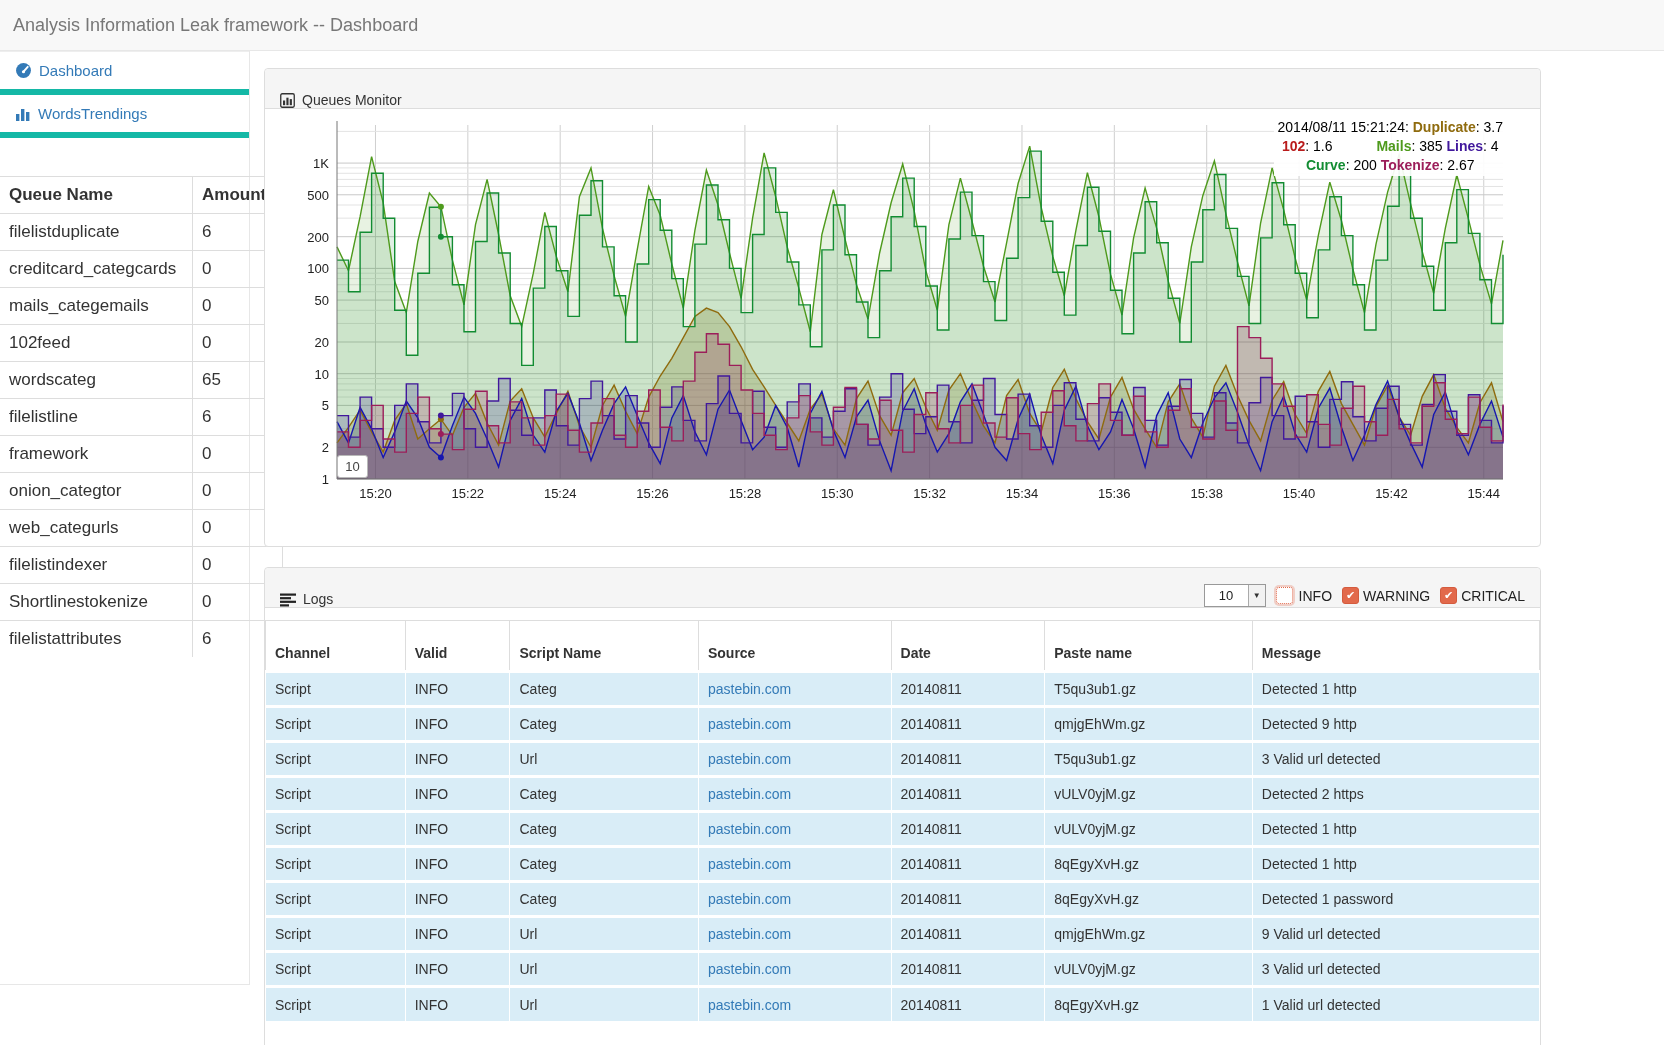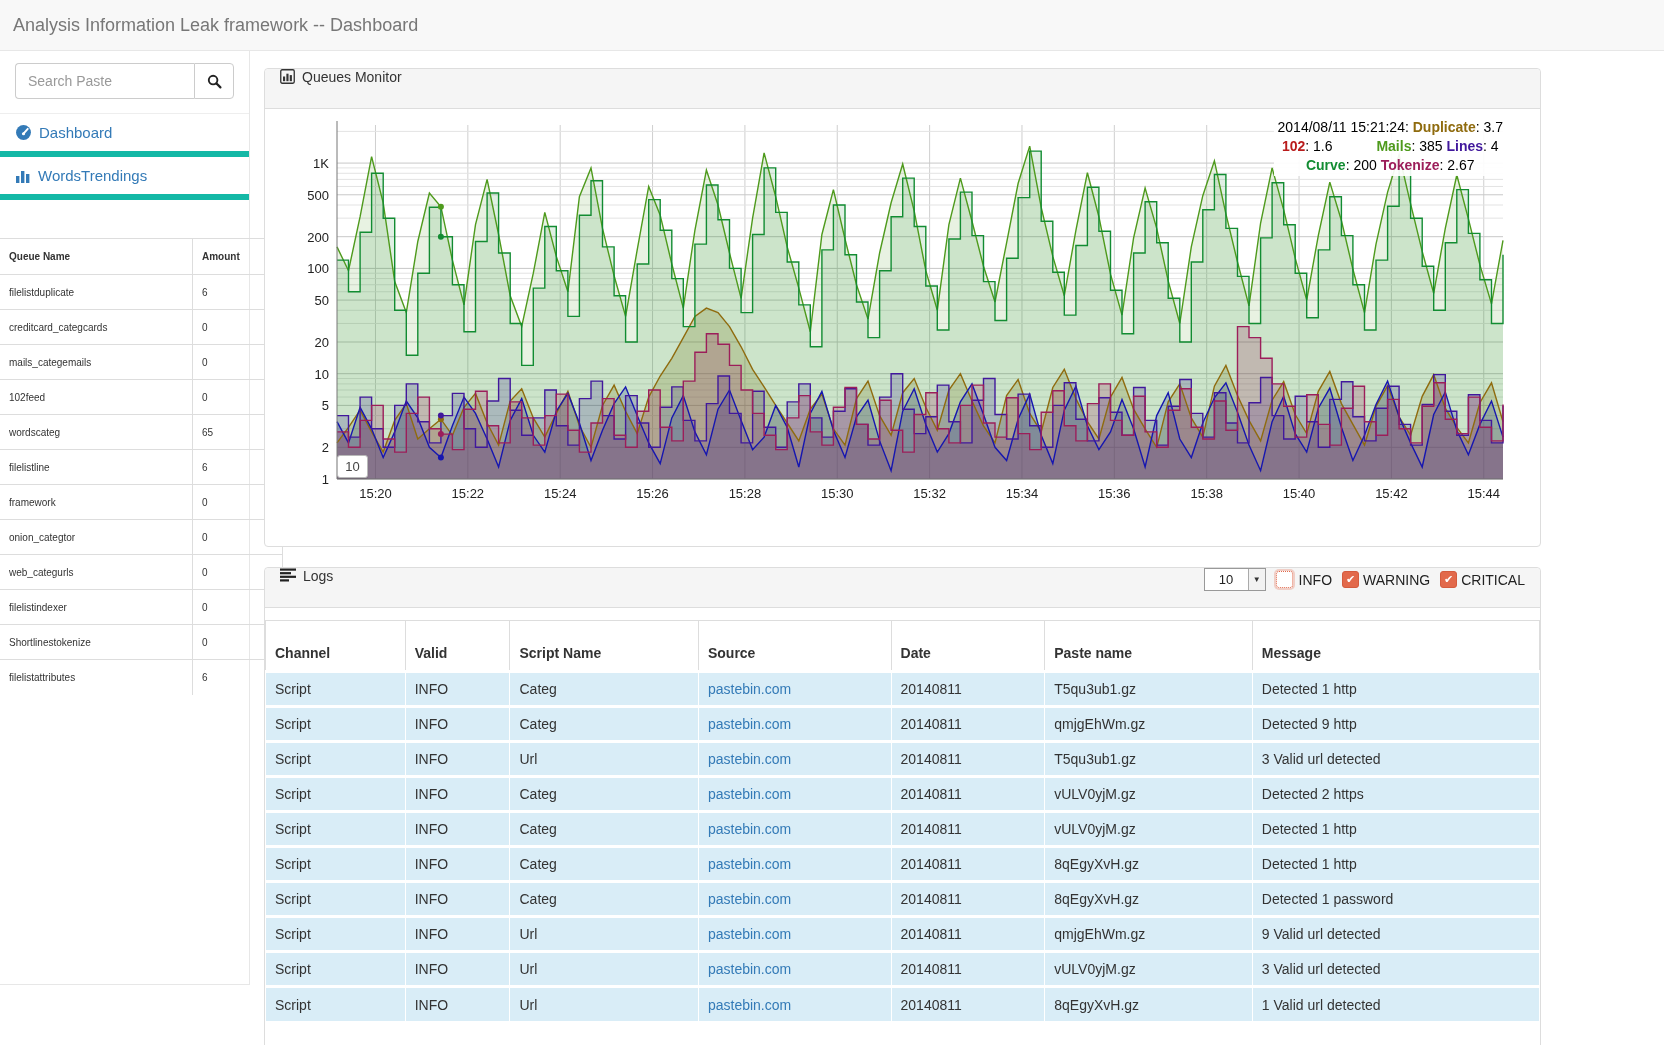--- a/index.html
+++ b/index.html
@@ -21,32 +21,32 @@
     font-family:"Liberation Sans", sans-serif; }
   .search-input::placeholder { color:#999; }
   .search-btn { width:40px; background:#fff; border:1px solid #ccc;
     border-radius:0 4px 4px 0; cursor:pointer; display:flex; align-items:center; justify-content:center; }
   .side-nav { list-style:none; }
   .side-nav li { border-bottom:6px solid #14b8a6; }
   .side-nav li:first-child { border-top:1px solid #eee; }
   .side-nav a { display:flex; align-items:center; gap:7px; padding:10px 15px;
     color:#337ab7; text-decoration:none; font-size:15px; cursor:pointer; }
 
-  .queue-table { margin-top:38px; width:283px; border-collapse:collapse; font-size:10px; }
+  .queue-table { margin-top:38px; width:283px; border-collapse:collapse; font-size:17px; }
   .queue-table th, .queue-table td { border-top:1px solid #ddd; border-right:1px solid #ddd;
     padding:8px 8px 8px 9px; text-align:left; }
   .queue-table th { font-weight:bold; border-top:1px solid #ddd; border-bottom:1px solid #ddd; height:36px; }
   .queue-table td { height:35px; }
   .queue-table .amount-col { width:90px; }
 
   
   .main { position:absolute; left:264px; top:51px; width:1277px; }
   .panel { border:1px solid #ddd; border-radius:4px; background:#fff; }
   .panel-heading { height:40px; background:#f5f5f5; border-bottom:1px solid #ddd;
-    border-radius:4px 4px 0 0; display:flex; align-items:flex-start; padding:0 15px; gap:7px;
+    border-radius:4px 4px 0 0; display:flex; align-items:flex-end; padding:0 15px; gap:7px;
     font-size:14px; color:#333; }
   .panel-queues { margin-top:17px; }
   .panel-queues .panel-body { position:relative; height:437px; padding:6px; }
 
   
   .chart-wrap { position:relative; width:1264px; height:425px; }
   .dy-legend { position:absolute; top:2px; right:28px; text-align:center;
     background:rgba(255,255,255,0.92); padding:1px 4px; font-size:14px; line-height:19px; color:#000; }
   .dy-legend b { font-weight:bold; }
   .range-label { position:absolute; left:66px; top:340px; width:31px; height:23px;
@@ -81,29 +81,20 @@
   .icon-svg { display:inline-block; vertical-align:middle; }
 </style>
 </head>
 <body>
 
 <div class="navbar">
   <span class="navbar-brand">Analysis Information Leak framework -- Dashboard</span>
 </div>
 
 <div class="sidebar">
-  <div class="search-group">
-    <input class="search-input" type="text" placeholder="Search Paste" style="">
-    <button class="search-btn">
-      <svg class="icon-svg" width="15" height="15" viewBox="0 0 16 16">
-        <circle cx="6.5" cy="6.5" r="4.6" fill="none" stroke="#222" stroke-width="2"></circle>
-        <line x1="10.2" y1="10.2" x2="14.3" y2="14.3" stroke="#222" stroke-width="2.4" stroke-linecap="round"></line>
-      </svg>
-    </button>
-  </div>
 
   <ul class="side-nav">
     <li>
       <a>
         <svg class="icon-svg" width="17" height="17" viewBox="0 0 16 16">
           <circle cx="8" cy="8" r="7" fill="#337ab7"></circle>
           <line x1="8" y1="9" x2="12" y2="4.6" stroke="#fff" stroke-width="1.8" stroke-linecap="round"></line>
           <circle cx="8" cy="9.2" r="1.5" fill="#fff"></circle>
         </svg>
         <span>Dashboard</span>

